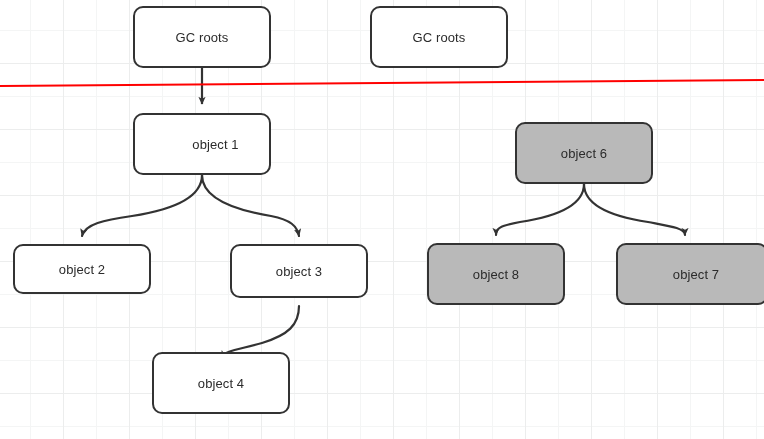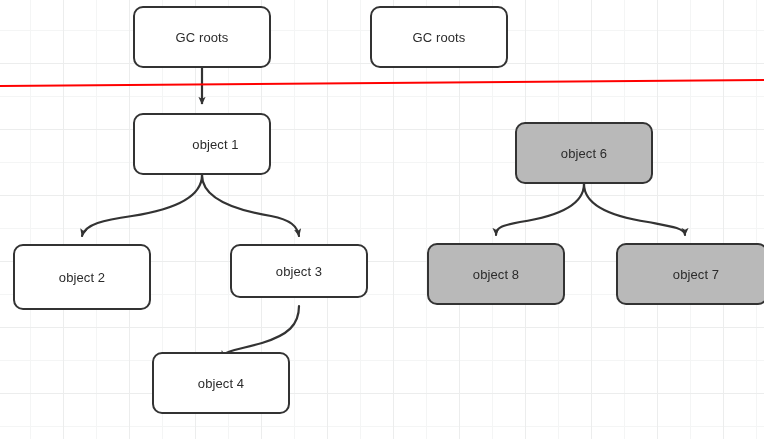--- a/index.html
+++ b/index.html
@@ -89,21 +89,21 @@
   </div>
 
   <div class="node" style="left:370px; top:6px; width:138px; height:62px;">
     <span class="node-label">GC roots</span>
   </div>
 
   <div class="node" style="left:133px; top:113px; width:138px; height:62px;padding-left:27px;">
     <span class="node-label">object 1</span>
   </div>
 
-  <div class="node" style="left:13px; top:244px; width:138px; height:66px;">
+  <div class="node" style="left:13px; top:244px; width:138px; height:50px;">
     <span class="node-label">object 2</span>
   </div>
 
   <div class="node" style="left:230px; top:244px; width:138px; height:54px;">
     <span class="node-label">object 3</span>
   </div>
 
   <div class="node" style="left:152px; top:352px; width:138px; height:62px;">
     <span class="node-label">object 4</span>
   </div>

